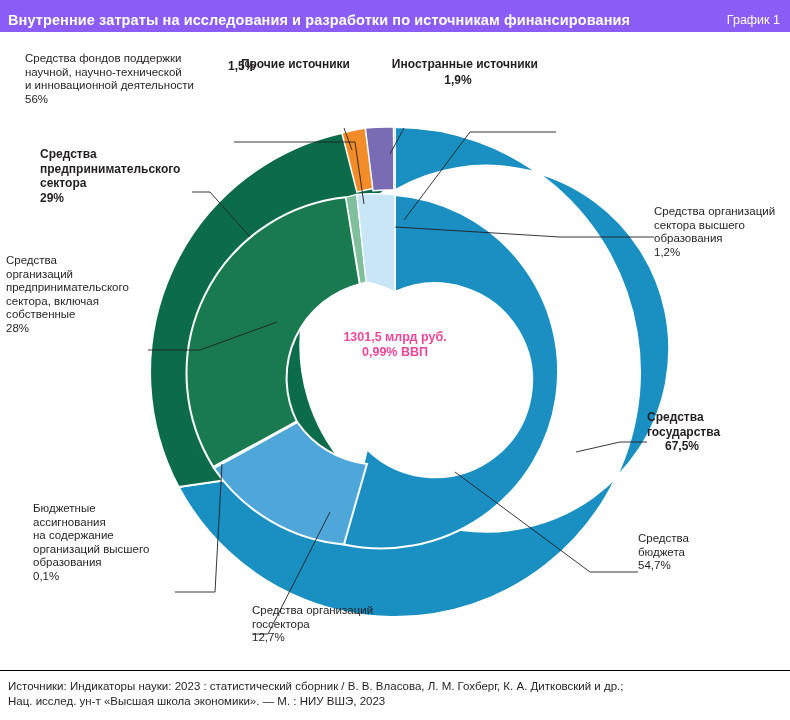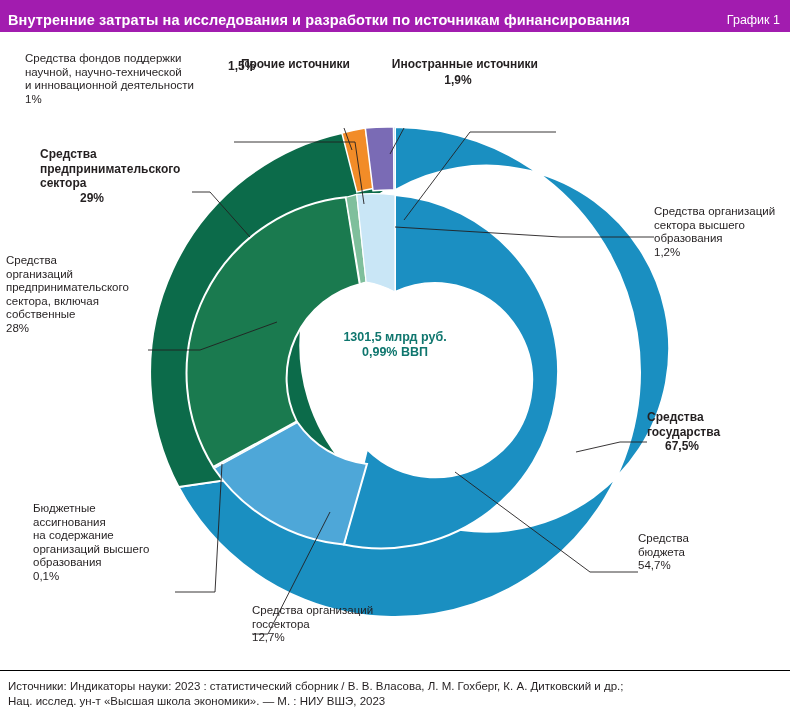--- a/index.html
+++ b/index.html
@@ -19,21 +19,21 @@
     position: relative;
     width: 790px;
     height: 720px;
   }
   
   .header {
     position: absolute;
     left: 0; top: 0;
     width: 790px;
     height: 40px;
-    background: #a21caf;
+    background: #8b5cf6;
     color: #ffffff;
     display: flex;
     align-items: center;
     justify-content: space-between;
     box-sizing: border-box;
     padding: 0 10px 0 8px;
   }
   .header-title {
     font-size: 14.5px;
     font-weight: bold;
@@ -70,21 +70,21 @@
     font-size: 12px;
     line-height: 14.5px;
   }
   .center-label {
     position: absolute;
     width: 180px;
     text-align: center;
     font-size: 12.5px;
     font-weight: bold;
     line-height: 15px;
-    color: #0f766e;
+    color: #ec4899;
   }
   
   .footer {
     position: absolute;
     left: 0; top: 670px;
     width: 790px;
     height: 50px;
     box-sizing: border-box;
     border-top: 1.5px solid #000000;
     padding: 8px 10px 0 8px;
@@ -160,33 +160,33 @@
     </svg>
 
     <div class="center-label" style="left:305px; top:298px;">
       <div>1301,5 млрд руб.</div>
       <div>0,99% ВВП</div>
     </div>
 
     <div class="lbl" style="left:25px; top:20px; width:215px;">Средства фондов поддержки
 научной, научно-технической
 и инновационной деятельности
-1%</div>
+56%</div>
 
     <div class="lbl bold" style="left:220px; top:25px; width:130px; text-align:right;">Прочие источники</div>
     <div class="lbl bold" style="left:228px; top:27px; width:130px; ">1,5%</div>
 
     <div class="lbl bold" style="left:374px; top:25px; width:164px; text-align:right;">Иностранные источники</div>
     <div class="lbl bold" style="left:376px; top:41px; width:164px; text-align:center;">1,9%</div>
 
 
     <div class="lbl bold" style="left:40px; top:115px; width:175px;">Средства
 предпринимательского
 сектора</div>
-    <div class="lbl bold" style="left:40px; top:159px; width:175px;margin-left:40px;">29%</div>
+    <div class="lbl bold" style="left:40px; top:159px; width:175px;">29%</div>
 
     <div class="lbl" style="left:6px; top:222px; width:145px;">Средства
 организаций
 предпринимательского
 сектора, включая
 собственные
 28%</div>
 
     <div class="lbl" style="left:654px; top:173px; width:132px;">Средства организаций
 сектора высшего

